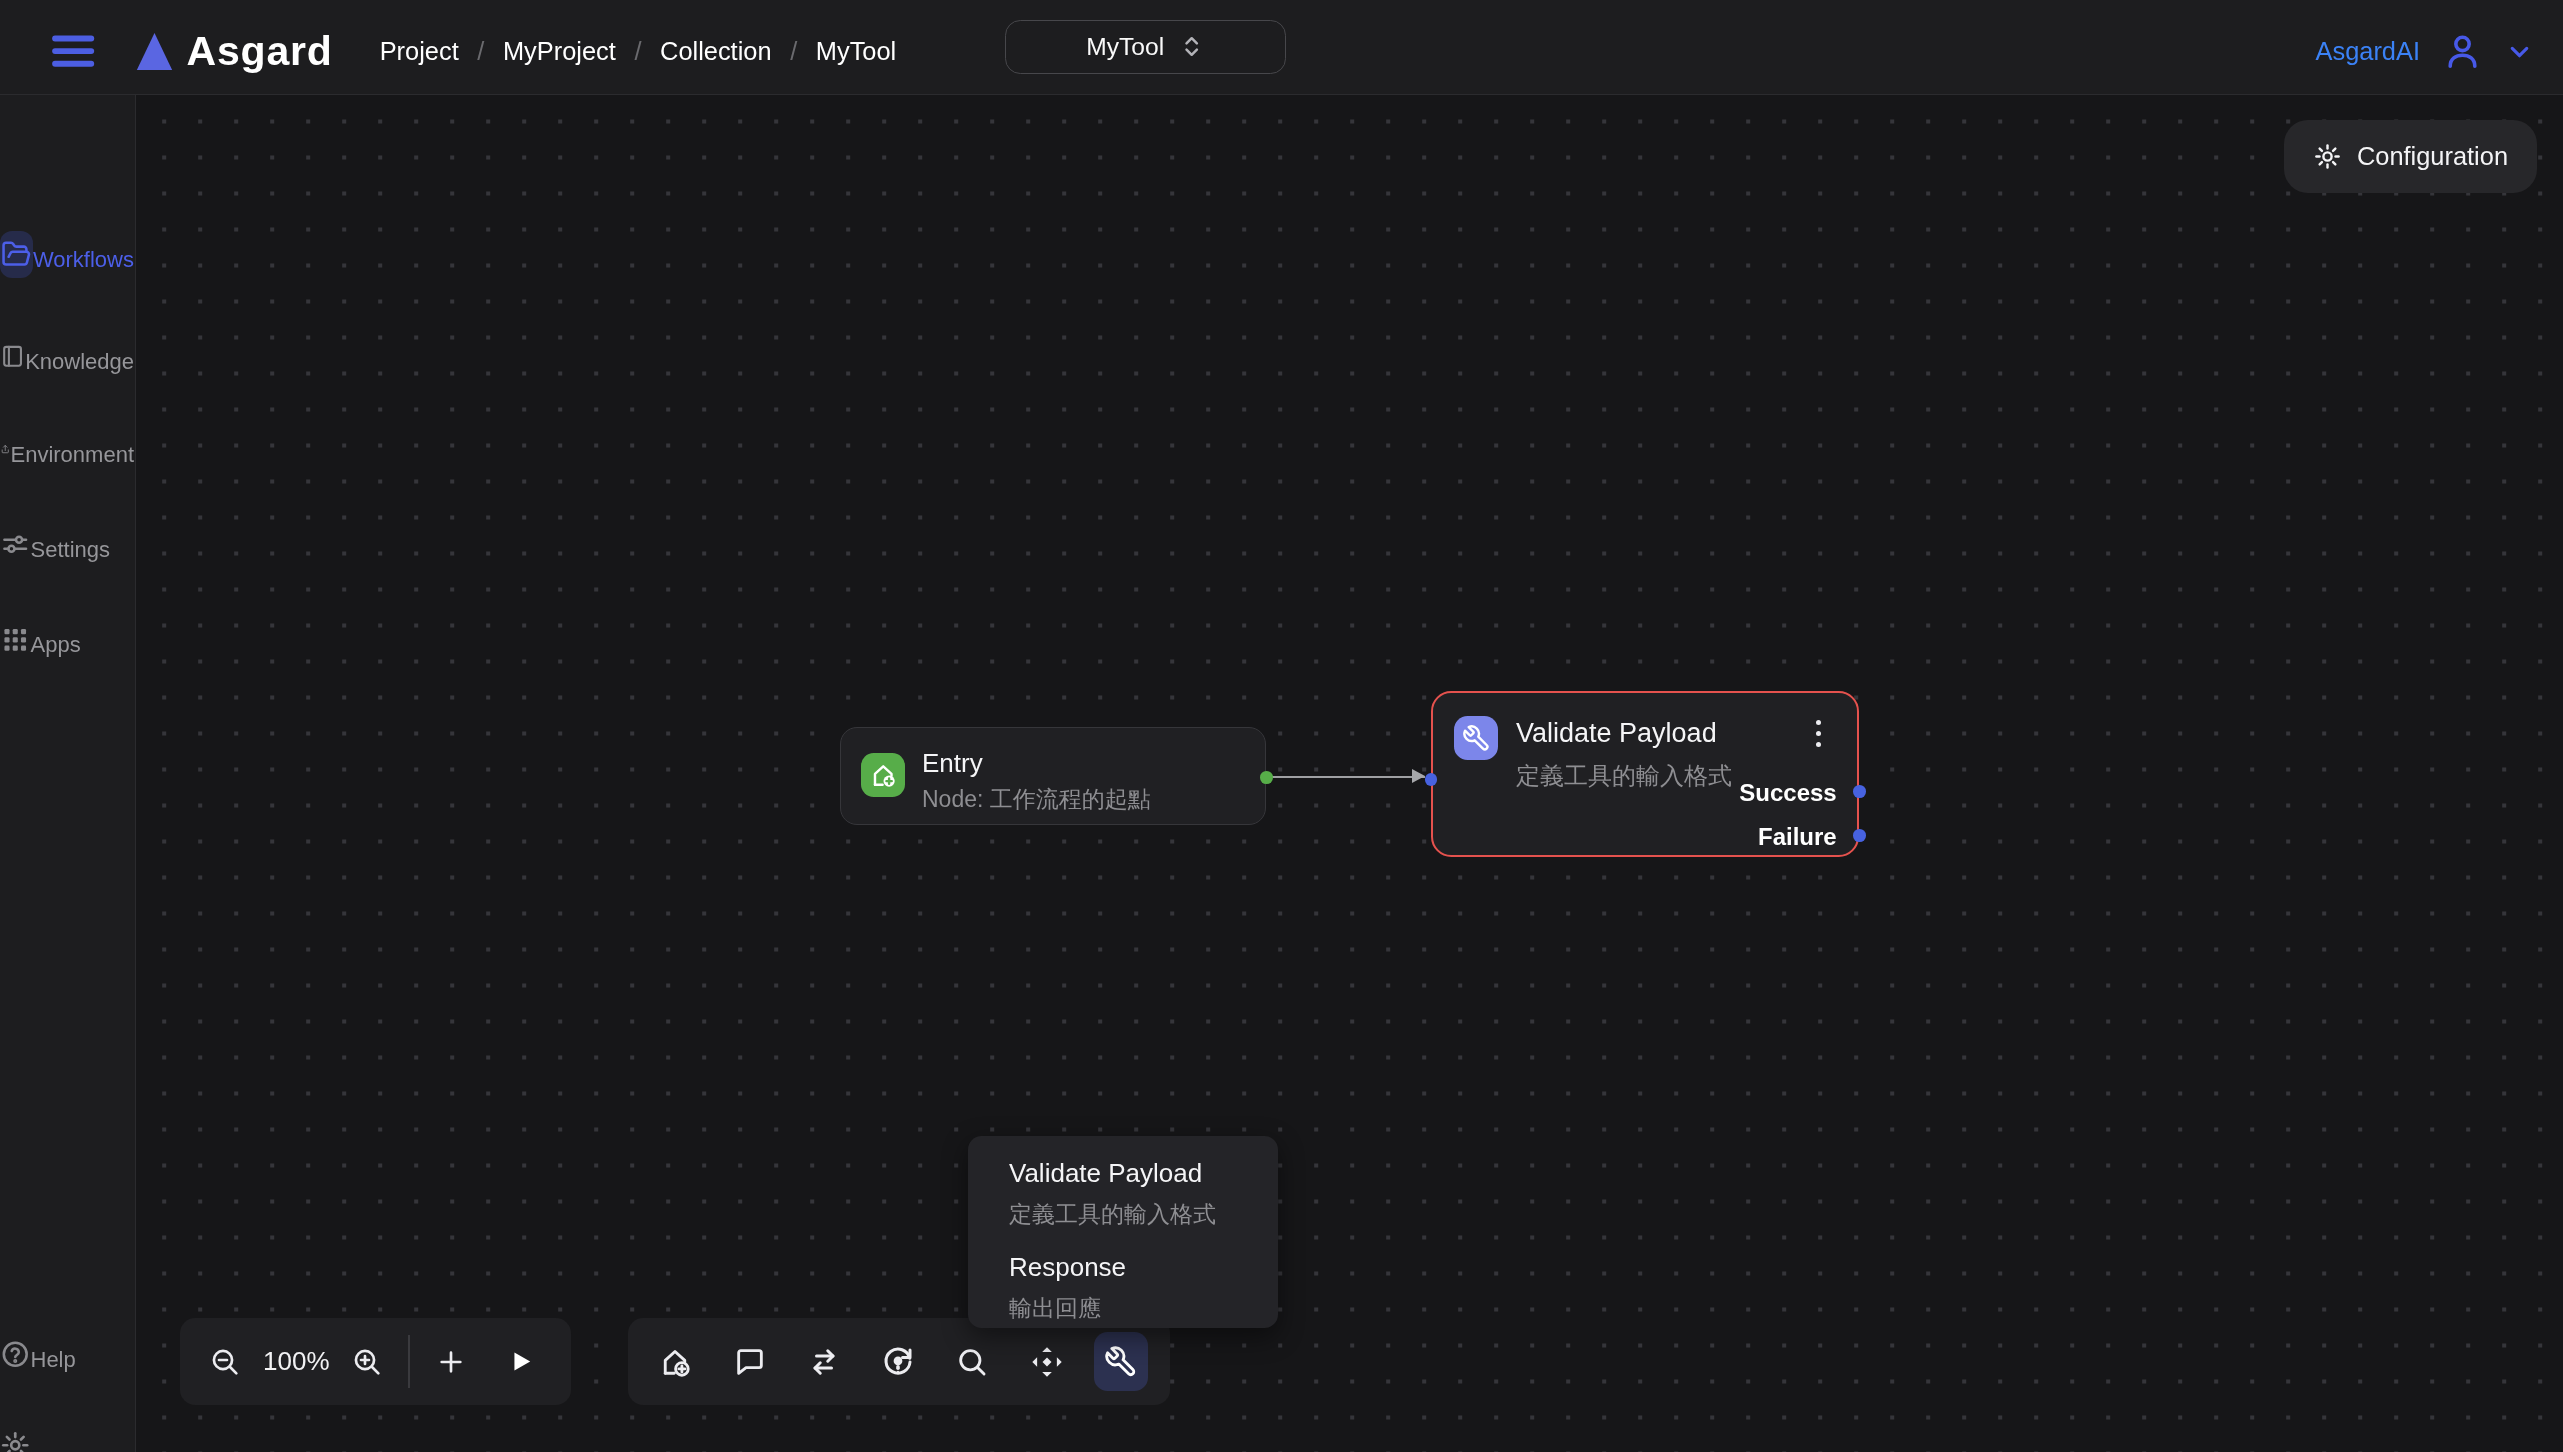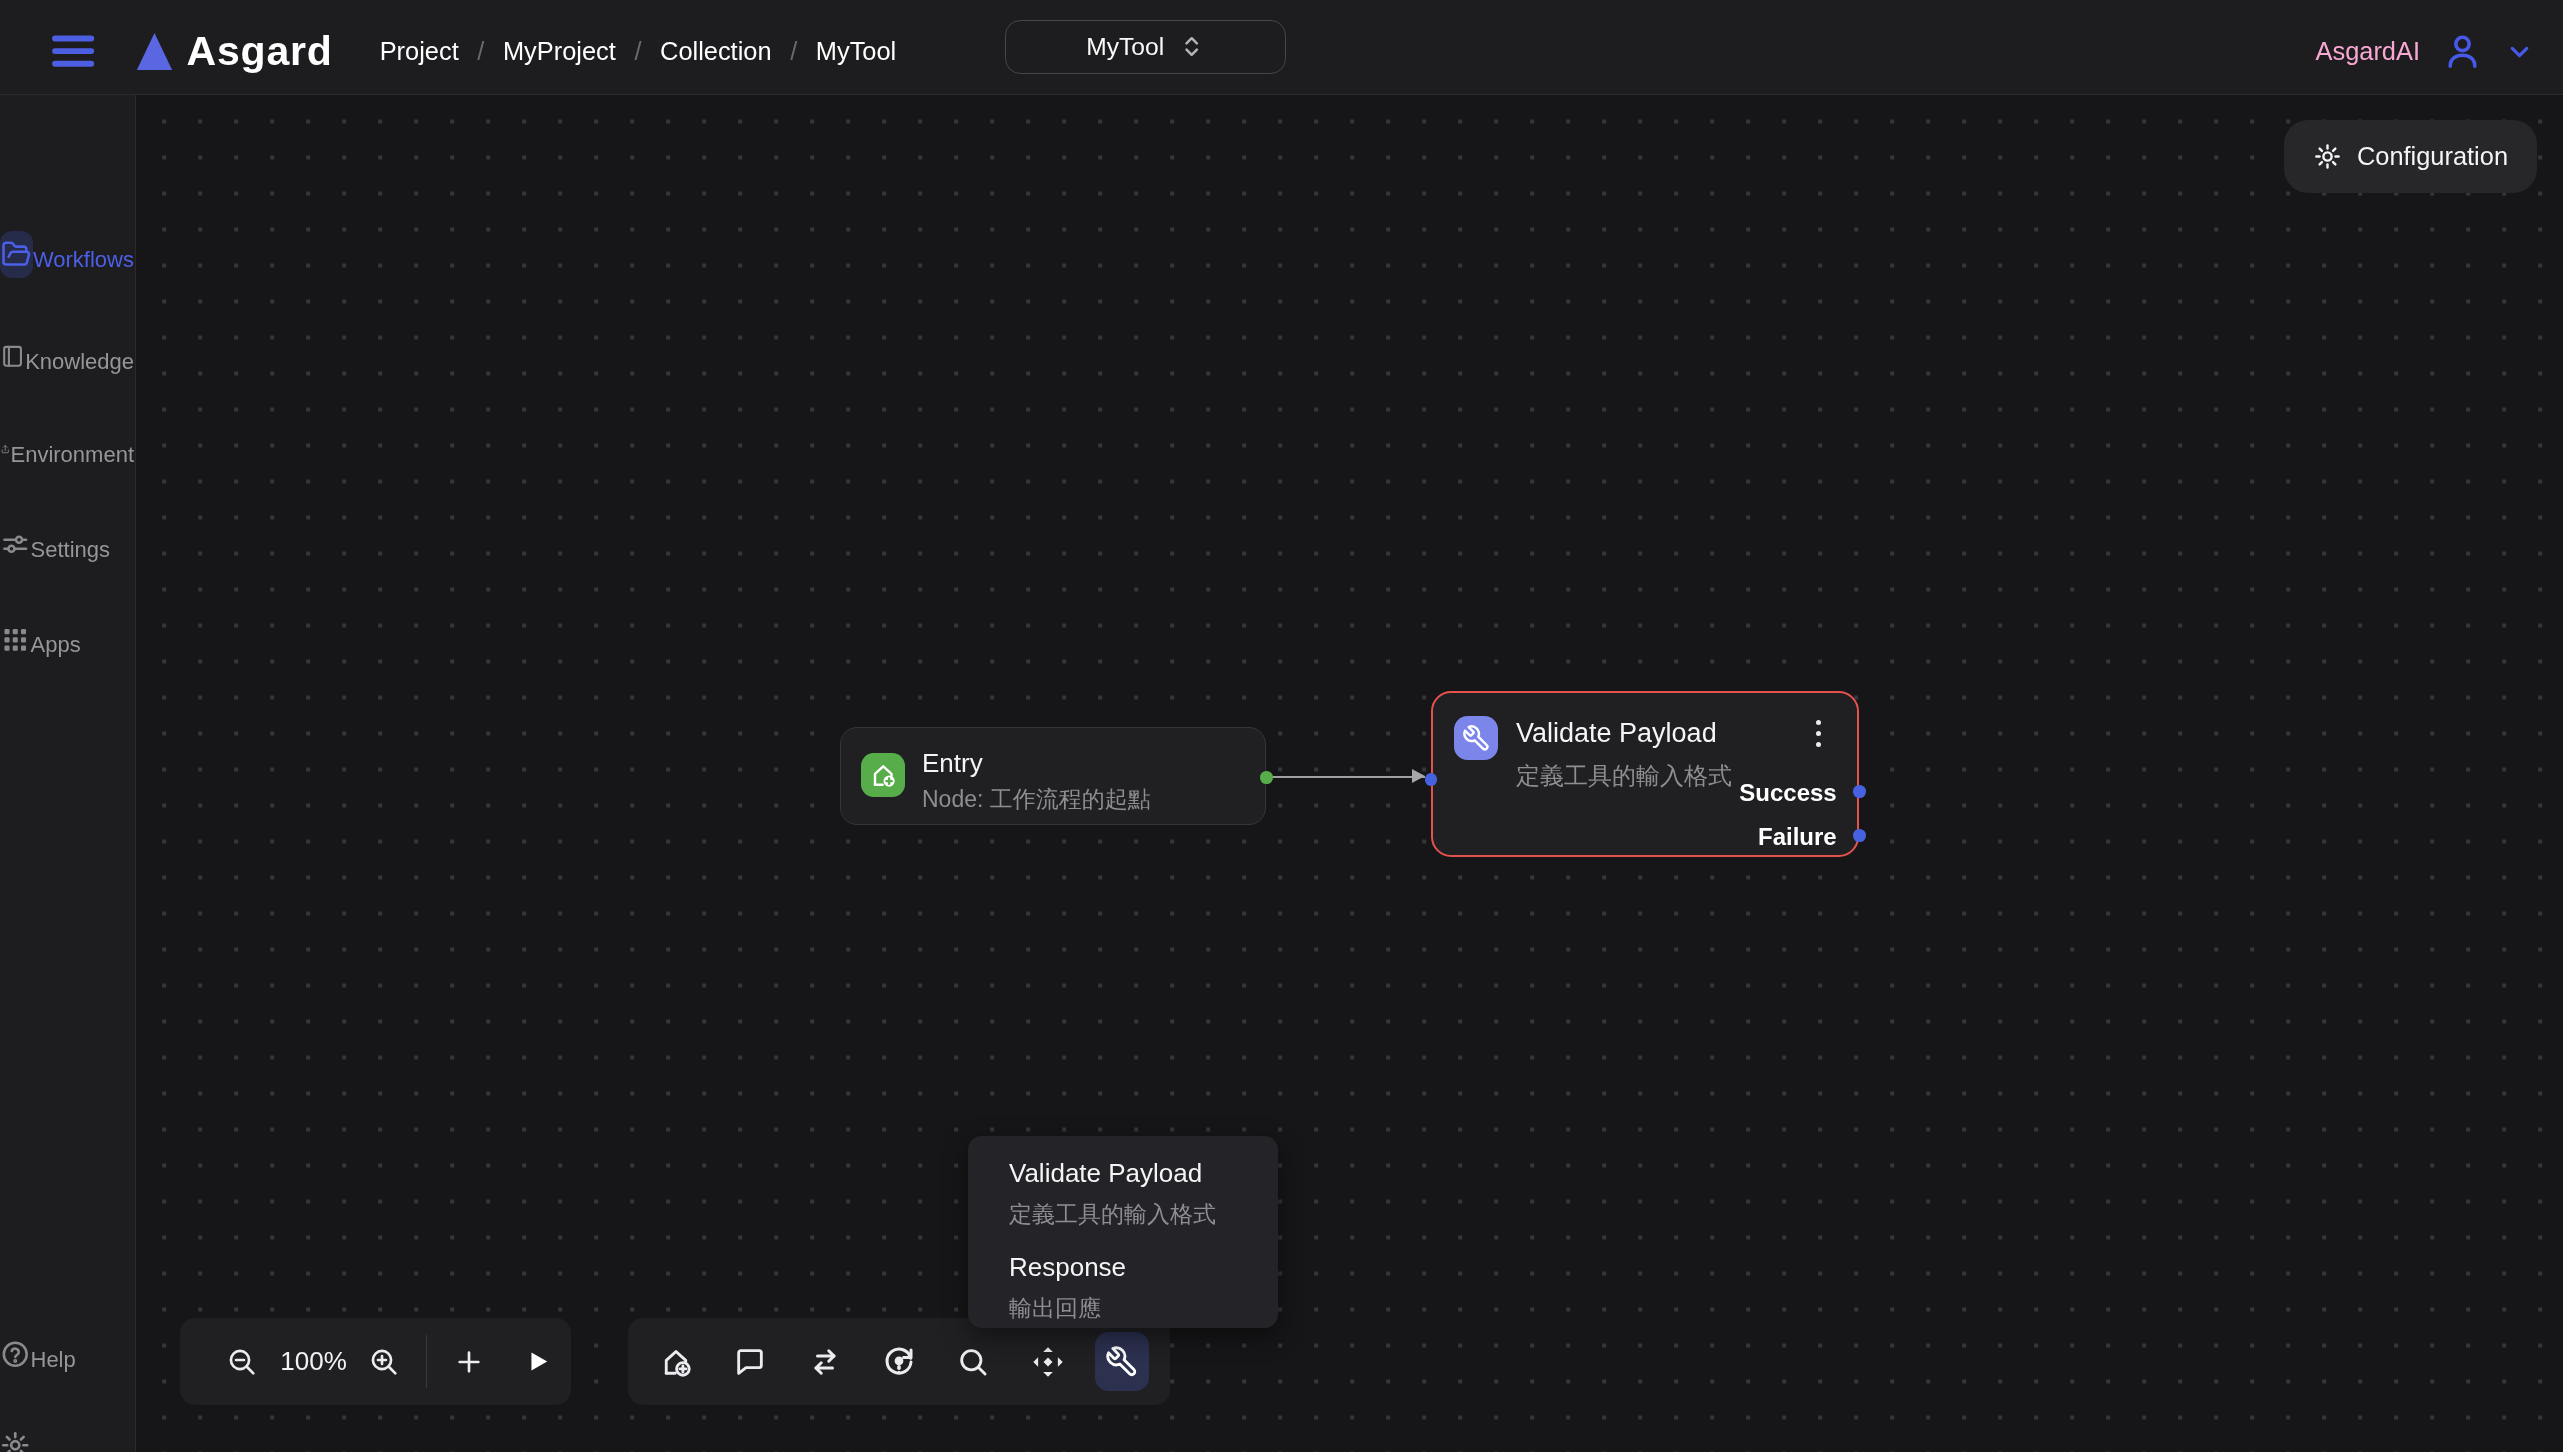--- a/index.html
+++ b/index.html
@@ -14,21 +14,21 @@
   .logo-group { display:flex; align-items:center; gap:13.6px; margin-left:39px; }
   .logo-text { font-size:41px; font-weight:700; letter-spacing:0.8px; color:#ffffff; }
   .crumbs { display:flex; align-items:center; gap:18.6px; margin-left:47px; font-size:25.4px; font-weight:500; }
   .crumb { color:#ffffff; cursor:pointer; }
   .crumb-sep { color:#6a6a6e; font-weight:400; }
   .tool-select { position:absolute; left:1005px; top:19.5px; width:281px; height:54px;
     border:1.7px solid #47474b; border-radius:15.3px; background:transparent;
     display:flex; align-items:center; justify-content:center; gap:15.3px; cursor:pointer; }
   .tool-select .val { font-size:24.6px; font-weight:500; color:#fafafa; }
   .nav-right { margin-left:auto; display:flex; align-items:center; gap:22px; }
-  .user-label { font-size:25.4px; color:#f9a8d4; }
+  .user-label { font-size:25.4px; color:#3b82f6; }
 
   
   .sidebar { position:absolute; left:0; top:95px; width:136px; height:1358px;
     background:#1d1d1f; border-right:1.7px solid #2b2b2e; z-index:20; }
   .side-item { position:absolute; left:0; width:134px; display:flex; flex-direction:row;
     align-items:center; cursor:pointer; }
   .side-label { margin-top:11px; font-size:22px; color:#96969a; }
   .side-item.active .side-label { color:#4c5fe8; }
   .pill { width:83px; height:47px; background:#262b4a; border-radius:12px;
     display:flex; align-items:center; justify-content:center; }
@@ -79,21 +79,21 @@
   
   .tool-menu { position:absolute; left:832px; top:1041px; width:310px; height:192px;
     background:#242428; border-radius:13.6px; box-shadow:0 8.5px 25.4px rgba(0,0,0,.45);
     padding:22px 0 0 41px; z-index:12; }
   .tm-title { font-size:26px; font-weight:500; color:#f5f5f7; cursor:pointer; }
   .tm-sub { margin-top:10.2px; font-size:23px; color:#8e8e92; }
   .tm-item + .tm-item { margin-top:22px; }
 
   
   .bar { position:absolute; top:1223px; height:87px; background:#202023; border-radius:15.3px;
-    display:flex; align-items:center; z-index:10;justify-content:center; }
+    display:flex; align-items:center; z-index:10; }
   .bar-zoom { left:44px; width:391px; padding:0 0 0 29px; }
   .bar-tools { left:492px; width:542px; padding:0 0 0 20.3px; }
   .zoom-pct { font-size:26px; color:#f2f2f4; width:66px; text-align:center; margin:0 22px; }
   .vdiv { width:1.7px; height:53px; background:#3a3a3e; margin:0 25.4px; }
   .ibtn { width:32px; height:32px; display:flex; align-items:center; justify-content:center; cursor:pointer; }
   .tbtn { width:54px; height:59px; margin-right:20.3px; display:flex; align-items:center;
     justify-content:center; border-radius:13.6px; cursor:pointer; }
   .tbtn.selected { background:#2c3150; }
   svg { display:block; }
 </style>

